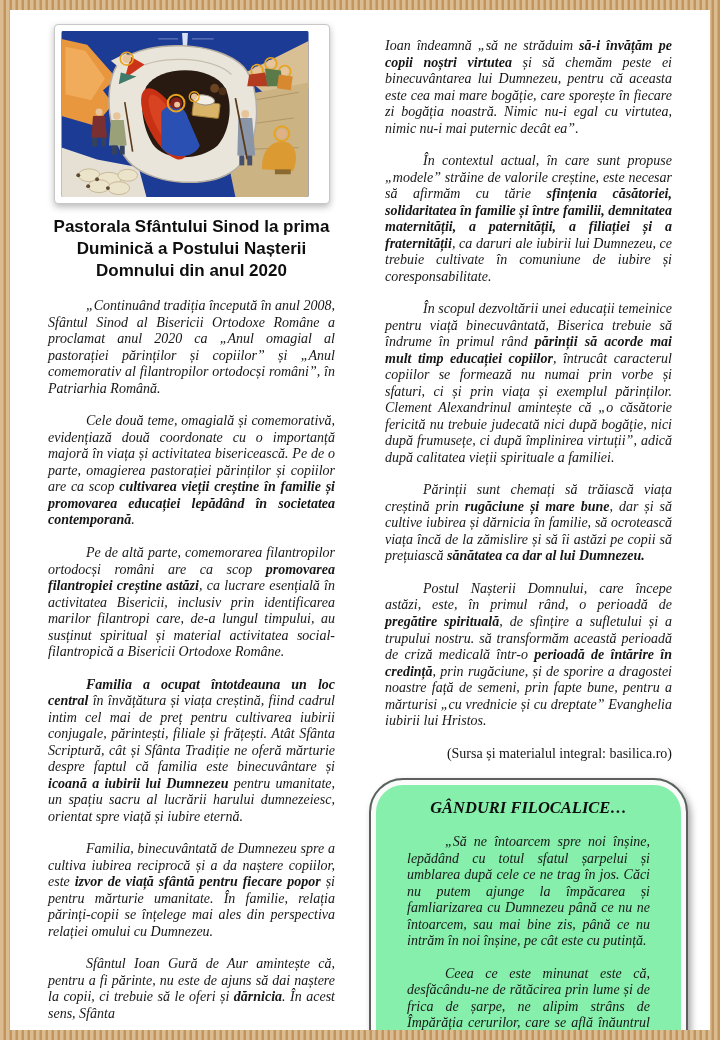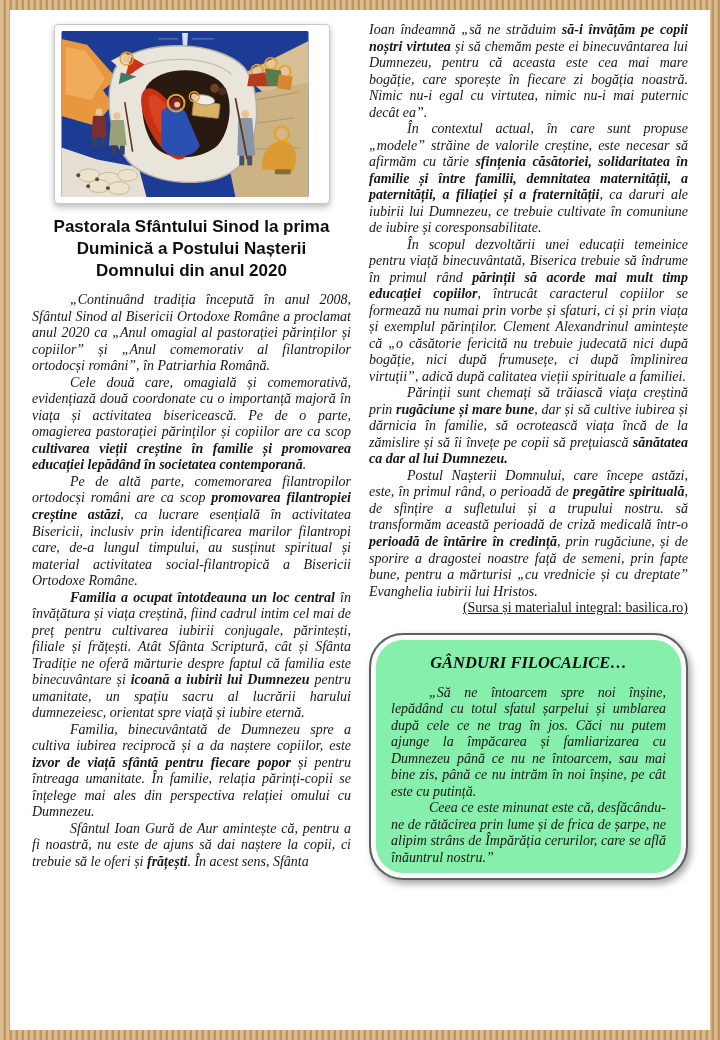--- a/index.html
+++ b/index.html
@@ -9,26 +9,26 @@
     font-family:"Liberation Serif",serif;color:#161616;
   }
   .page{
     position:absolute;left:10px;top:10px;width:700px;height:1020px;
     background:#ffffff;box-sizing:border-box;
     padding:12px 22px 10px 22px;
     display:flex;gap:18px;overflow:hidden;
   }
   .col{flex:1 1 0;min-width:0;}
   .col p{
-    margin:0;text-align:justify;text-indent:38px;
+    margin:16px;text-align:justify;text-indent:38px;
     font-size:14px;line-height:1.18;color:#161616;
   }
   p.it{font-style:italic;}
   p.noind{text-indent:0;}
-  p.right{text-align:right;text-indent:0;font-style:normal;text-decoration:underline;}
+  p.right{text-align:right;text-indent:0;font-style:normal;}
   span.b{font-weight:700;}
 
   .imgframe{
     width:262px;margin:2px auto 0 auto;background:#fff;
     border:1px solid #c7c7c7;border-radius:4px;padding:6px;
     box-shadow:0 3px 7px rgba(0,0,0,.28);
   }
   .imgframe svg{display:block;border-radius:2px;}
 
   .title{
@@ -164,34 +164,34 @@
               <circle cx="47" cy="159" r="2"></circle>
           </g>
         </g>
       </svg>
     </div>
 
     <h1 class="title">Pastorala Sfântului Sinod la prima Duminică a Postului Nașterii Domnului din anul 2020</h1>
 
     <div>
         <p class="it"><span>„Continuând tradiția începută în anul 2008, Sfântul Sinod al Bisericii Ortodoxe Române a proclamat anul 2020 ca „Anul omagial al pastorației părinților și copiilor” și „Anul comemorativ al filantropilor ortodocși români”, în Patriarhia Română.</span></p>
-        <p class="it"><span>Cele două care, omagială și comemorativă, evidențiază două coordonate cu o importanță majoră în viața și activitatea bisericească. Pe de o parte, omagierea pastorației părinților și copiilor are ca scop </span><span class="b">cultivarea vieții creștine în familie și promovarea educației lepădând în societatea contemporană</span><span>.</span></p>
+        <p class="it"><span>Cele două teme, omagială și comemorativă, evidențiază două coordonate cu o importanță majoră în viața și activitatea bisericească. Pe de o parte, omagierea pastorației părinților și copiilor are ca scop </span><span class="b">cultivarea vieții creștine în familie și promovarea educației lepădând în societatea contemporană</span><span>.</span></p>
         <p class="it"><span>Pe de altă parte, comemorarea filantropilor ortodocși români are ca scop </span><span class="b">promovarea filantropiei creștine astăzi</span><span>, ca lucrare esențială în activitatea Bisericii, inclusiv prin identificarea marilor filantropi care, de-a lungul timpului, au susținut spiritual și material activitatea social-filantropică a Bisericii Ortodoxe Române.</span></p>
         <p class="it"><span class="b">Familia a ocupat întotdeauna un loc central</span><span> în învățătura și viața creștină, fiind cadrul intim cel mai de preț pentru cultivarea iubirii conjugale, părintești, filiale și frățești. Atât Sfânta Scriptură, cât și Sfânta Tradiție ne oferă mărturie despre faptul că familia este binecuvântare și </span><span class="b">icoană a iubirii lui Dumnezeu</span><span> pentru umanitate, un spațiu sacru al lucrării harului dumnezeiesc, orientat spre viață și iubire eternă.</span></p>
-        <p class="it"><span>Familia, binecuvântată de Dumnezeu spre a cultiva iubirea reciprocă și a da naștere copiilor, este </span><span class="b">izvor de viață sfântă pentru fiecare popor</span><span> și pentru întreaga umanitate. În familie, relația părinți-copii se înțelege mai ales din perspectiva relației omului cu Dumnezeu.</span></p>
-        <p class="it"><span>Sfântul Ioan Gură de Aur amintește că, pentru a fi noastră, nu este de ajuns să dai naștere la copii, ci trebuie să le oferi și </span><span class="b">frățești</span><span>. În acest sens, Sfânta</span></p>
+        <p class="it"><span>Familia, binecuvântată de Dumnezeu spre a cultiva iubirea reciprocă și a da naștere copiilor, este </span><span class="b">izvor de viață sfântă pentru fiecare popor</span><span> și pentru mărturie umanitate. În familie, relația părinți-copii se înțelege mai ales din perspectiva relației omului cu Dumnezeu.</span></p>
+        <p class="it"><span>Sfântul Ioan Gură de Aur amintește că, pentru a fi părinte, nu este de ajuns să dai naștere la copii, ci trebuie să le oferi și </span><span class="b">dărnicia</span><span>. În acest sens, Sfânta</span></p>
       </div>
   </div>
 
   <div class="col">
     <div>
         <p class="it noind"><span>Ioan îndeamnă „să ne străduim </span><span class="b">să-i învățăm pe copii noștri virtutea</span><span> și să chemăm peste ei binecuvântarea lui Dumnezeu, pentru că aceasta este cea mai mare bogăție, care sporește în fiecare zi bogăția noastră. Nimic nu-i egal cu virtutea, nimic nu-i mai puternic decât ea”.</span></p>
         <p class="it"><span>În contextul actual, în care sunt propuse „modele” străine de valorile creștine, este necesar să afirmăm cu tărie </span><span class="b">sfințenia căsătoriei, solidaritatea în familie și între familii, demnitatea maternității, a paternității, a filiației și a fraternității</span><span>, ca daruri ale iubirii lui Dumnezeu, ce trebuie cultivate în comuniune de iubire și coresponsabilitate.</span></p>
         <p class="it"><span>În scopul dezvoltării unei educații temeinice pentru viață binecuvântată, Biserica trebuie să îndrume în primul rând </span><span class="b">părinții să acorde mai mult timp educației copiilor</span><span>, întrucât caracterul copiilor se formează nu numai prin vorbe și sfaturi, ci și prin viața și exemplul părinților. Clement Alexandrinul amintește că „o căsătorie fericită nu trebuie judecată nici după bogăție, nici după frumusețe, ci după împlinirea virtuții”, adică după calitatea vieții spirituale a familiei.</span></p>
-        <p class="it"><span>Părinții sunt chemați să trăiască viața creștină prin </span><span class="b">rugăciune și mare bune</span><span>, dar și să cultive iubirea și dărnicia în familie, să ocrotească viața încă de la zămislire și să îi învețe pe copii să prețuiască </span><span class="b">sănătatea ca dar al lui Dumnezeu.</span></p>
+        <p class="it"><span>Părinții sunt chemați să trăiască viața creștină prin </span><span class="b">rugăciune și mare bune</span><span>, dar și să cultive iubirea și dărnicia în familie, să ocrotească viața încă de la zămislire și să îi astăzi pe copii să prețuiască </span><span class="b">sănătatea ca dar al lui Dumnezeu.</span></p>
         <p class="it"><span>Postul Nașterii Domnului, care începe astăzi, este, în primul rând, o perioadă de </span><span class="b">pregătire spirituală</span><span>, de sfințire a sufletului și a trupului nostru. să transformăm această perioadă de criză medicală într-o </span><span class="b">perioadă de întărire în credință</span><span>, prin rugăciune, și de sporire a dragostei noastre față de semeni, prin fapte bune, pentru a mărturisi „cu vrednicie și cu dreptate” Evanghelia iubirii lui Hristos.</span></p>
         <p class="right"><span>(Sursa și materialul integral: basilica.ro)</span></p>
       </div>
 
     <div class="fbox">
       <div class="ftitle">GÂNDURI FILOCALICE…</div>
       <div>
           <p class="it"><span>„Să ne întoarcem spre noi înșine, lepădând cu totul sfatul șarpelui și umblarea după cele ce ne trag în jos. Căci nu putem ajunge la împăcarea și famliarizarea cu Dumnezeu până ce nu ne întoarcem, sau mai bine zis, până ce nu intrăm în noi înșine, pe cât este cu putință.</span></p>
           <p class="it"><span>Ceea ce este minunat este că, desfăcându-ne de rătăcirea prin lume și de frica de șarpe, ne alipim strâns de Împărăția cerurilor, care se află înăuntrul nostru.”</span></p>
         </div>

